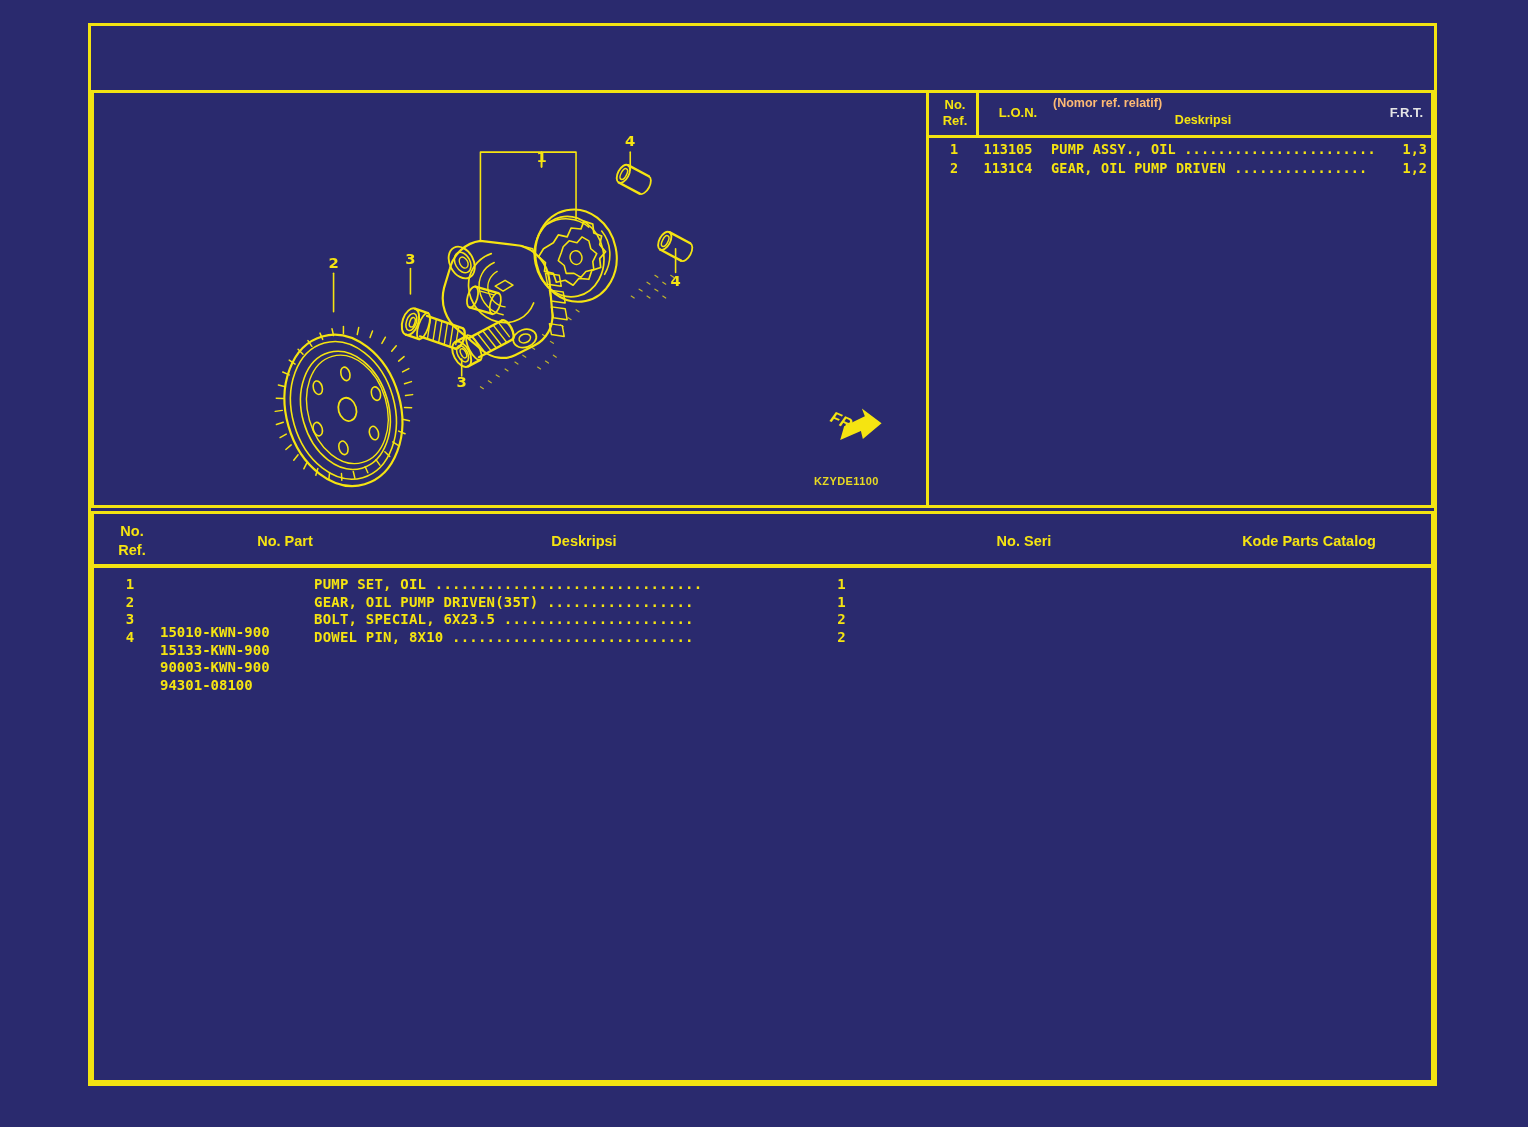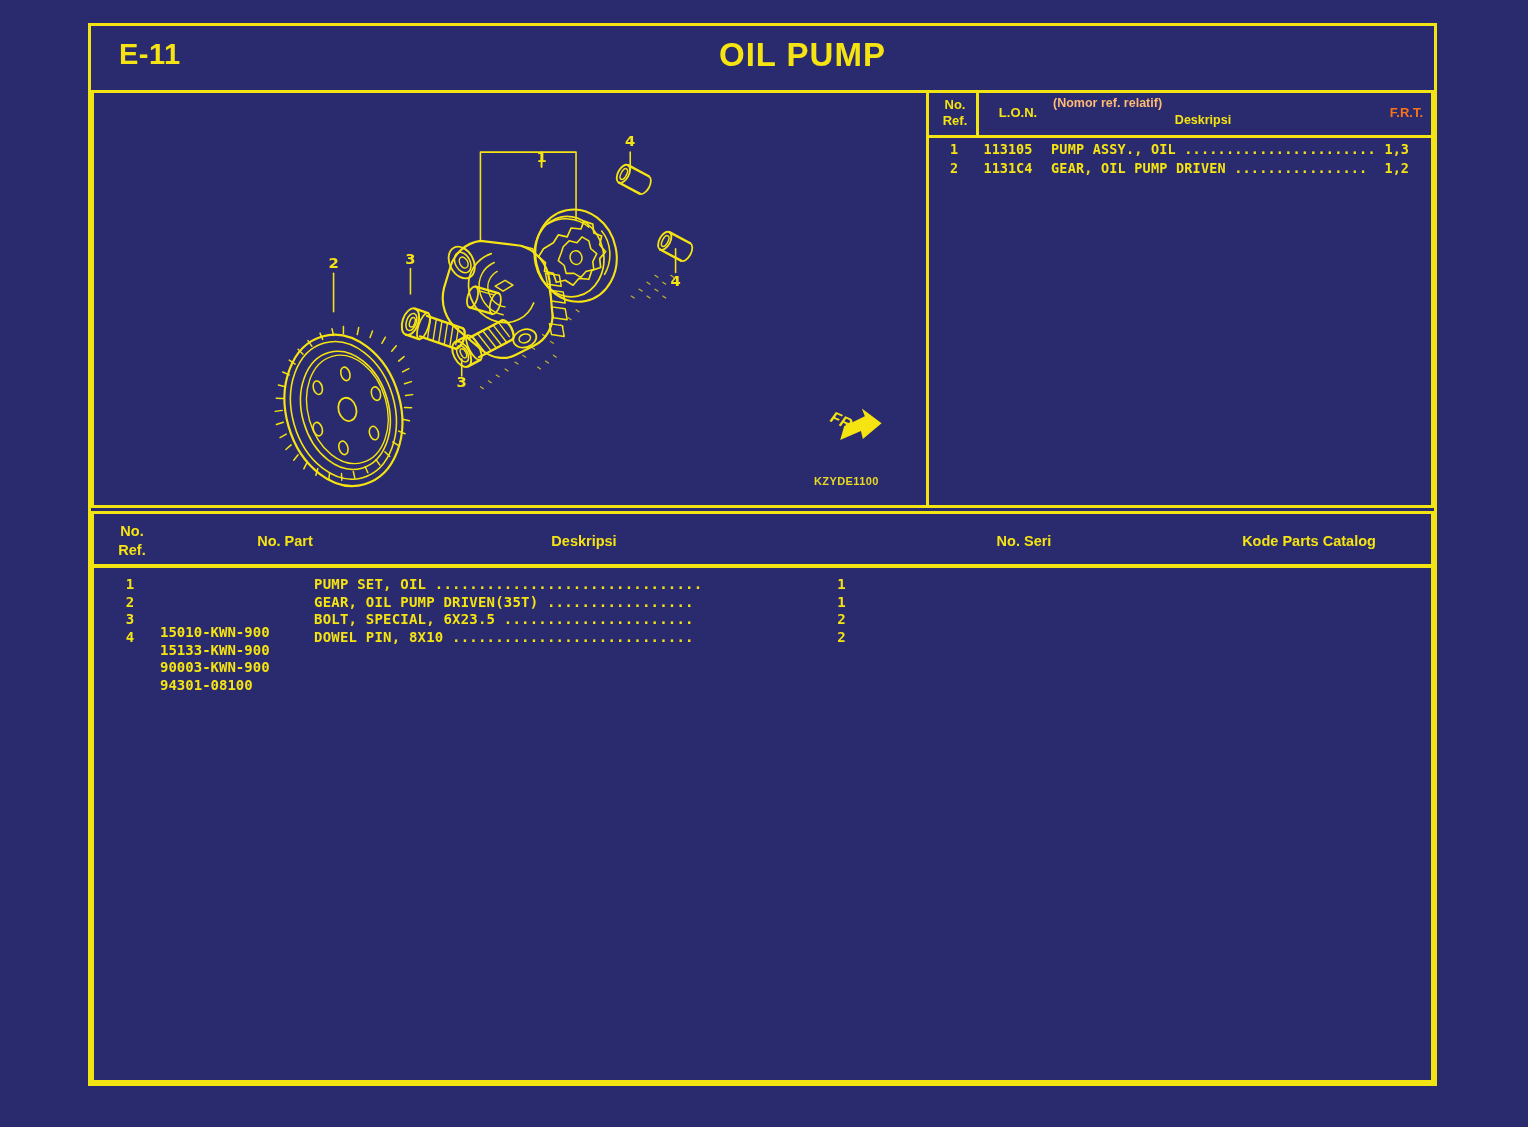--- a/index.html
+++ b/index.html
@@ -168,41 +168,41 @@
     font-weight: bold;
     color: #f5e411;
     text-align: center;
   }
   .lon-h-frt {
     position: absolute;
     right: 8px;
     top: 12px;
     font-size: 13px;
     font-weight: bold;
-    color: #f97316;
+    color: #e5e5e5;
     padding-left: 12px;
   }
   .lon-rows {
     position: absolute;
     left: 0;
     top: 48px;
     width: 100%;
     font-family: "DejaVu Sans Mono", monospace;
   }
   .lon-row {
     position: relative;
     height: 19px;
     color: #f5e411;
     font-size: 13.5px;
     font-weight: bold;
   }
   .lon-c-ref   { position: absolute; left: 8px;  width: 34px; text-align: center; }
   .lon-c-lon   { position: absolute; left: 40px; width: 78px; text-align: center; }
   .lon-c-desc  { position: absolute; left: 122px; white-space: pre; letter-spacing: 0.2px; }
-  .lon-c-frt   { position: absolute; right: 22px; }
+  .lon-c-frt   { position: absolute; right: 4px; }
   
   .parts-panel {
     position: absolute;
     left: 91px;
     top: 511px;
     width: 1343px;
     height: 572px;
     border: 3px solid #f2e312;
     box-sizing: border-box;
   }
@@ -250,24 +250,20 @@
   .pr-seri { position: absolute; left: 760px; width: 340px; text-align: center; }
   .pr-kode { position: absolute; left: 1060px; width: 310px; text-align: center; }
 </style>
 </head>
 <body>
 
 <div class="page">
 
   <div class="outer-frame"></div>
 
-  <div class="title-bar">
-    <div class="section-code">E-11</div>
-    <div class="sheet-title">OIL PUMP</div>
-  </div>
 
   <div class="diagram-panel">
 
     <svg class="diagram-svg" viewBox="0 0 838 418">
       <g fill="none" stroke="#f5e411" stroke-width="2.4" stroke-linecap="round" stroke-linejoin="round">
 
         <g stroke-width="1.6">
 
           <path d="M451,75 L451,60 L389,60 L389,75 L389,150"></path>
           <path d="M451,75 L451,60 L486,60 L486,128"></path>

